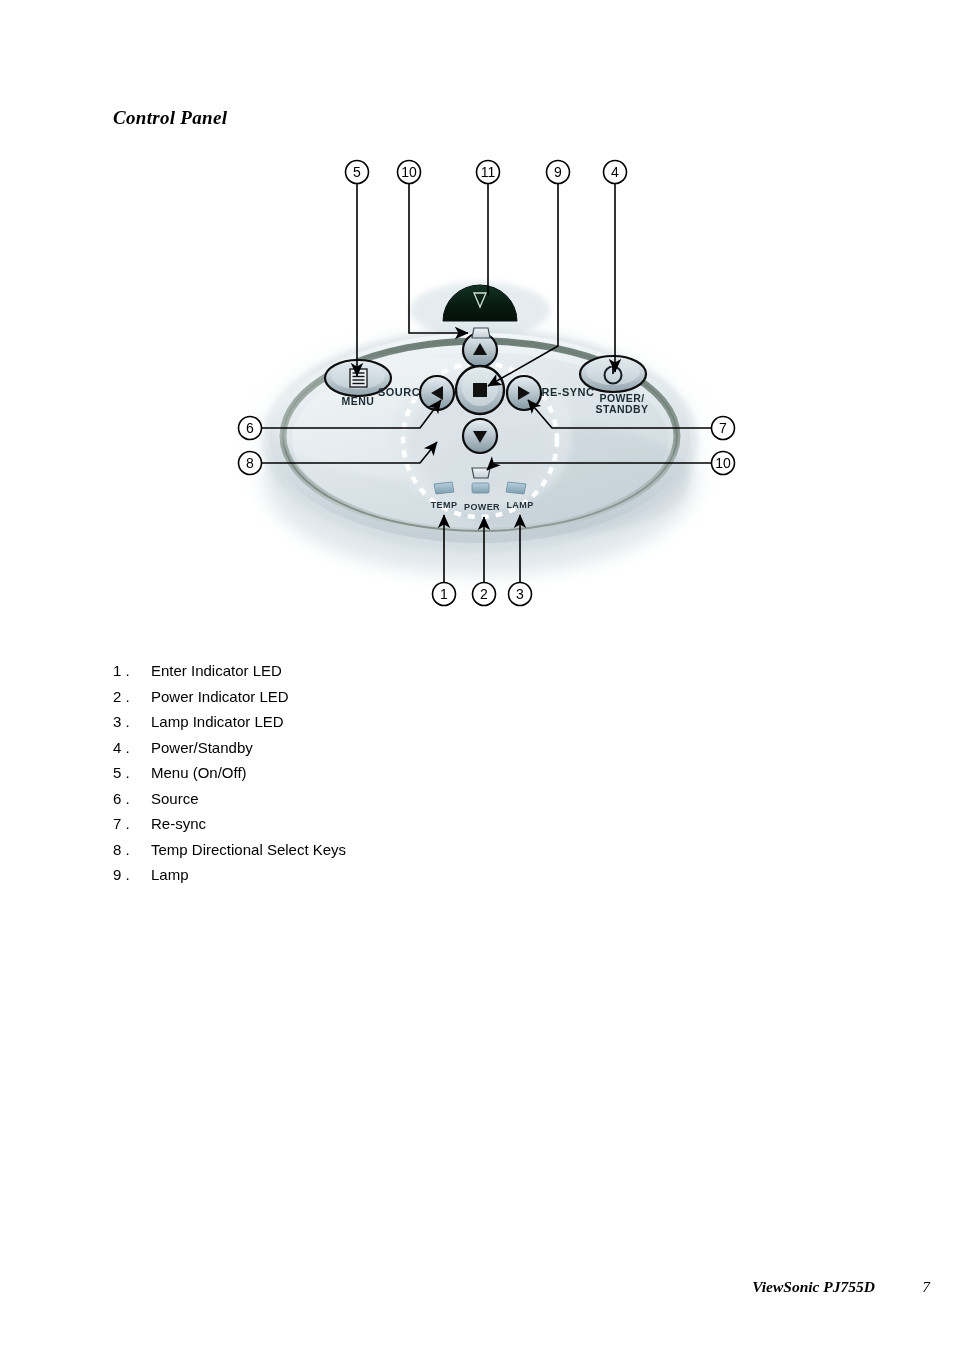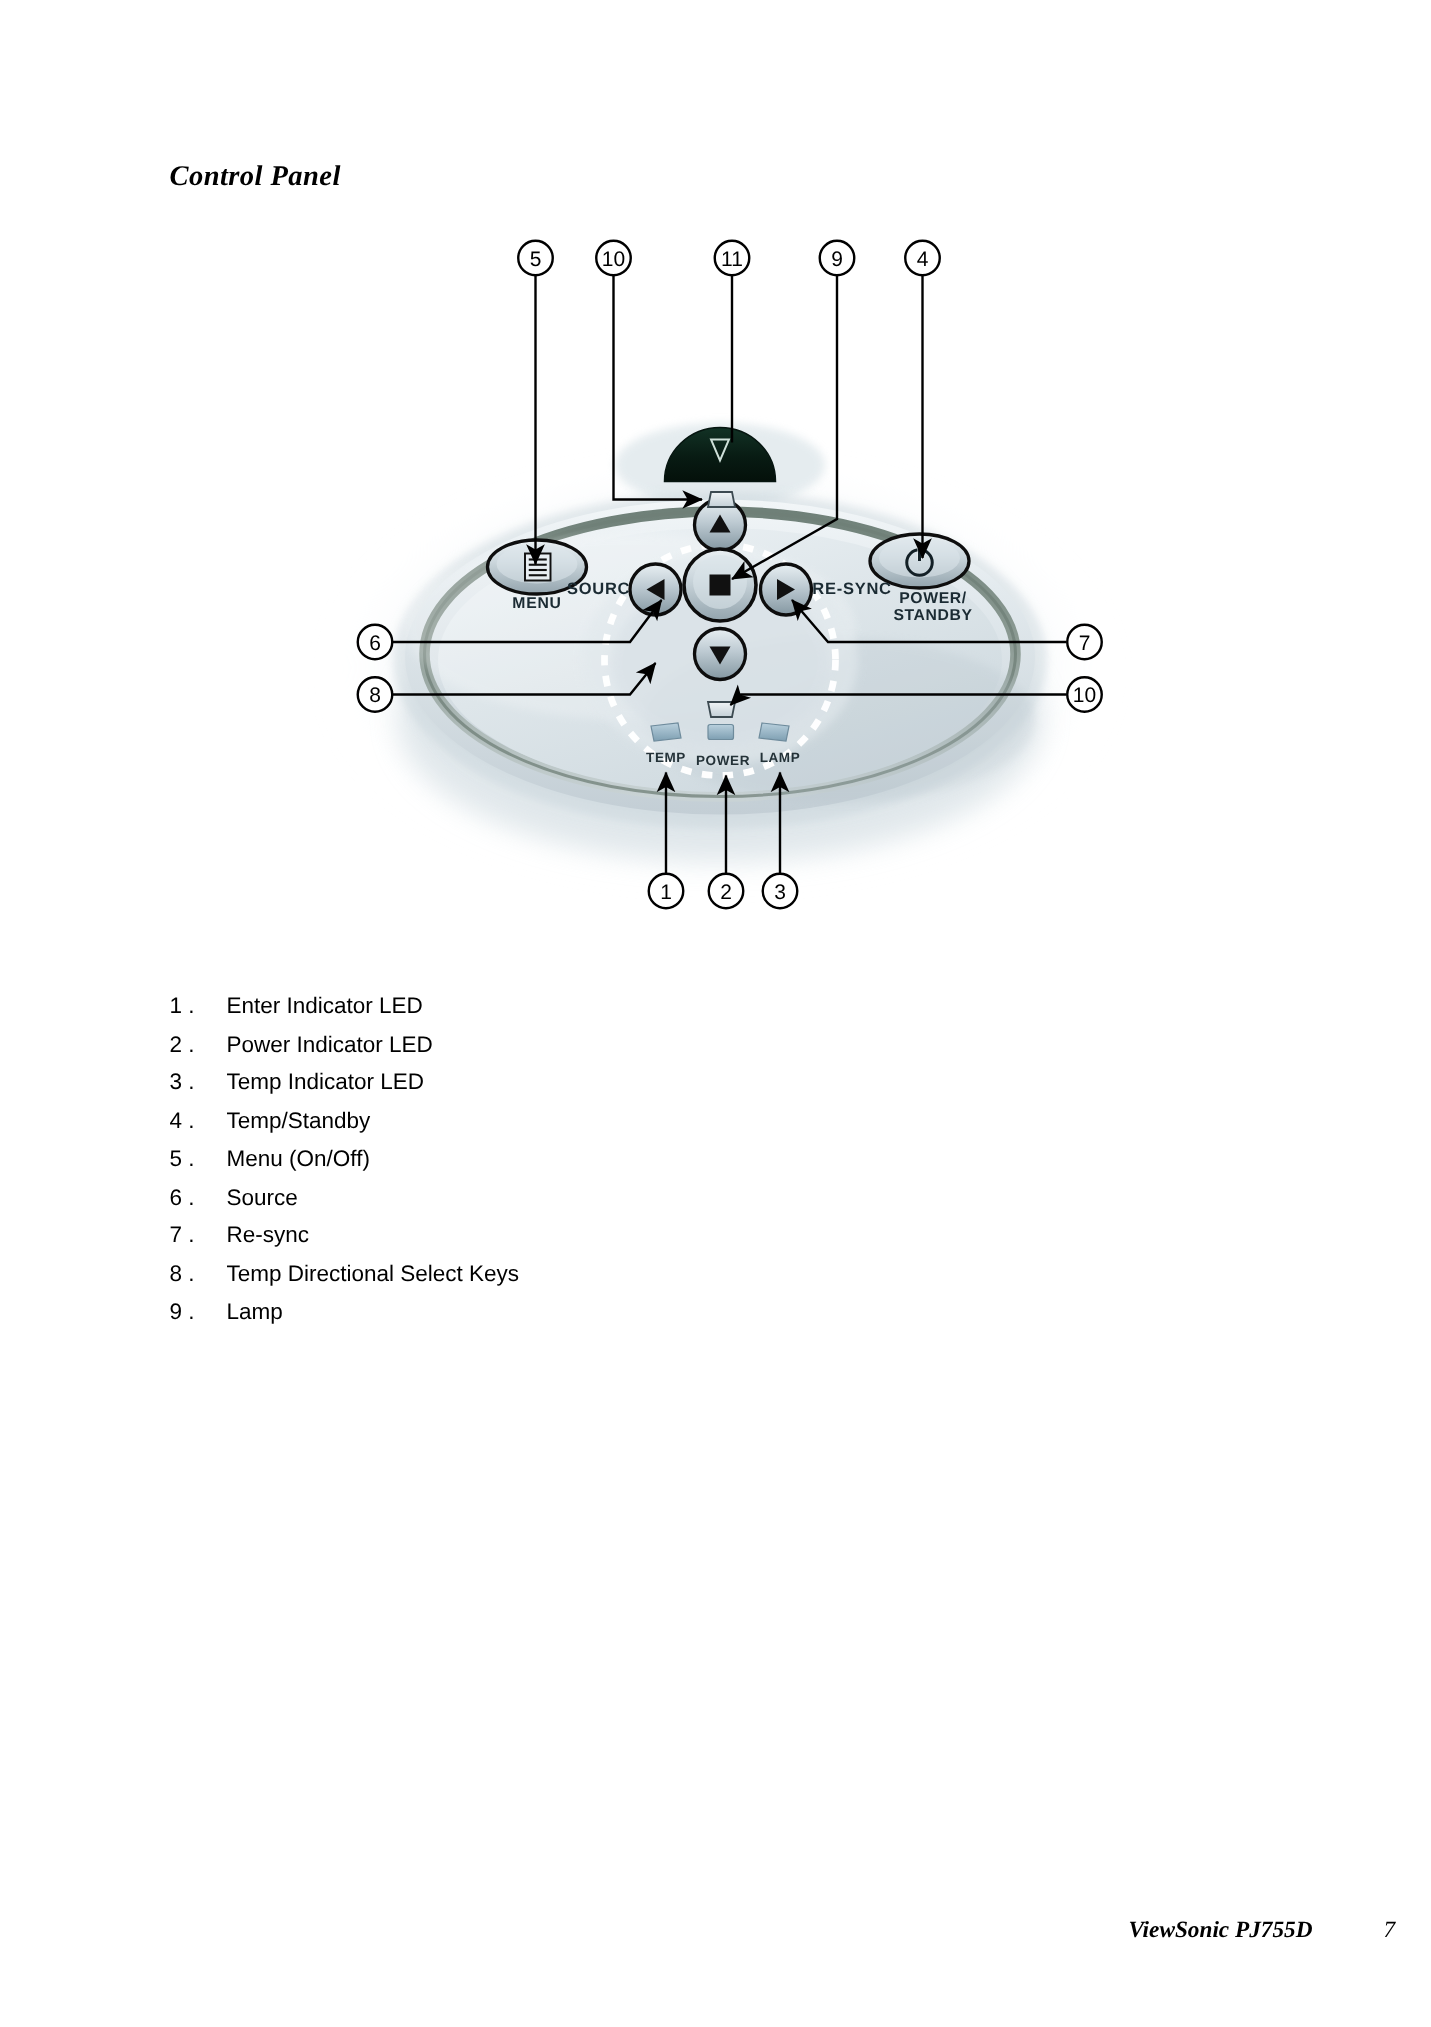--- a/index.html
+++ b/index.html
@@ -364,25 +364,25 @@
   <div class="list-row">
     <span class="list-num">1 .</span>
     <span class="list-label">Enter Indicator LED</span>
   </div>
   <div class="list-row">
     <span class="list-num">2 .</span>
     <span class="list-label">Power Indicator LED</span>
   </div>
   <div class="list-row">
     <span class="list-num">3 .</span>
-    <span class="list-label">Temp Indicator LED</span>
+    <span class="list-label">Lamp Indicator LED</span>
   </div>
   <div class="list-row">
     <span class="list-num">4 .</span>
-    <span class="list-label">Temp/Standby</span>
+    <span class="list-label">Power/Standby</span>
   </div>
   <div class="list-row">
     <span class="list-num">5 .</span>
     <span class="list-label">Menu (On/Off)</span>
   </div>
   <div class="list-row">
     <span class="list-num">6 .</span>
     <span class="list-label">Source</span>
   </div>
   <div class="list-row">

